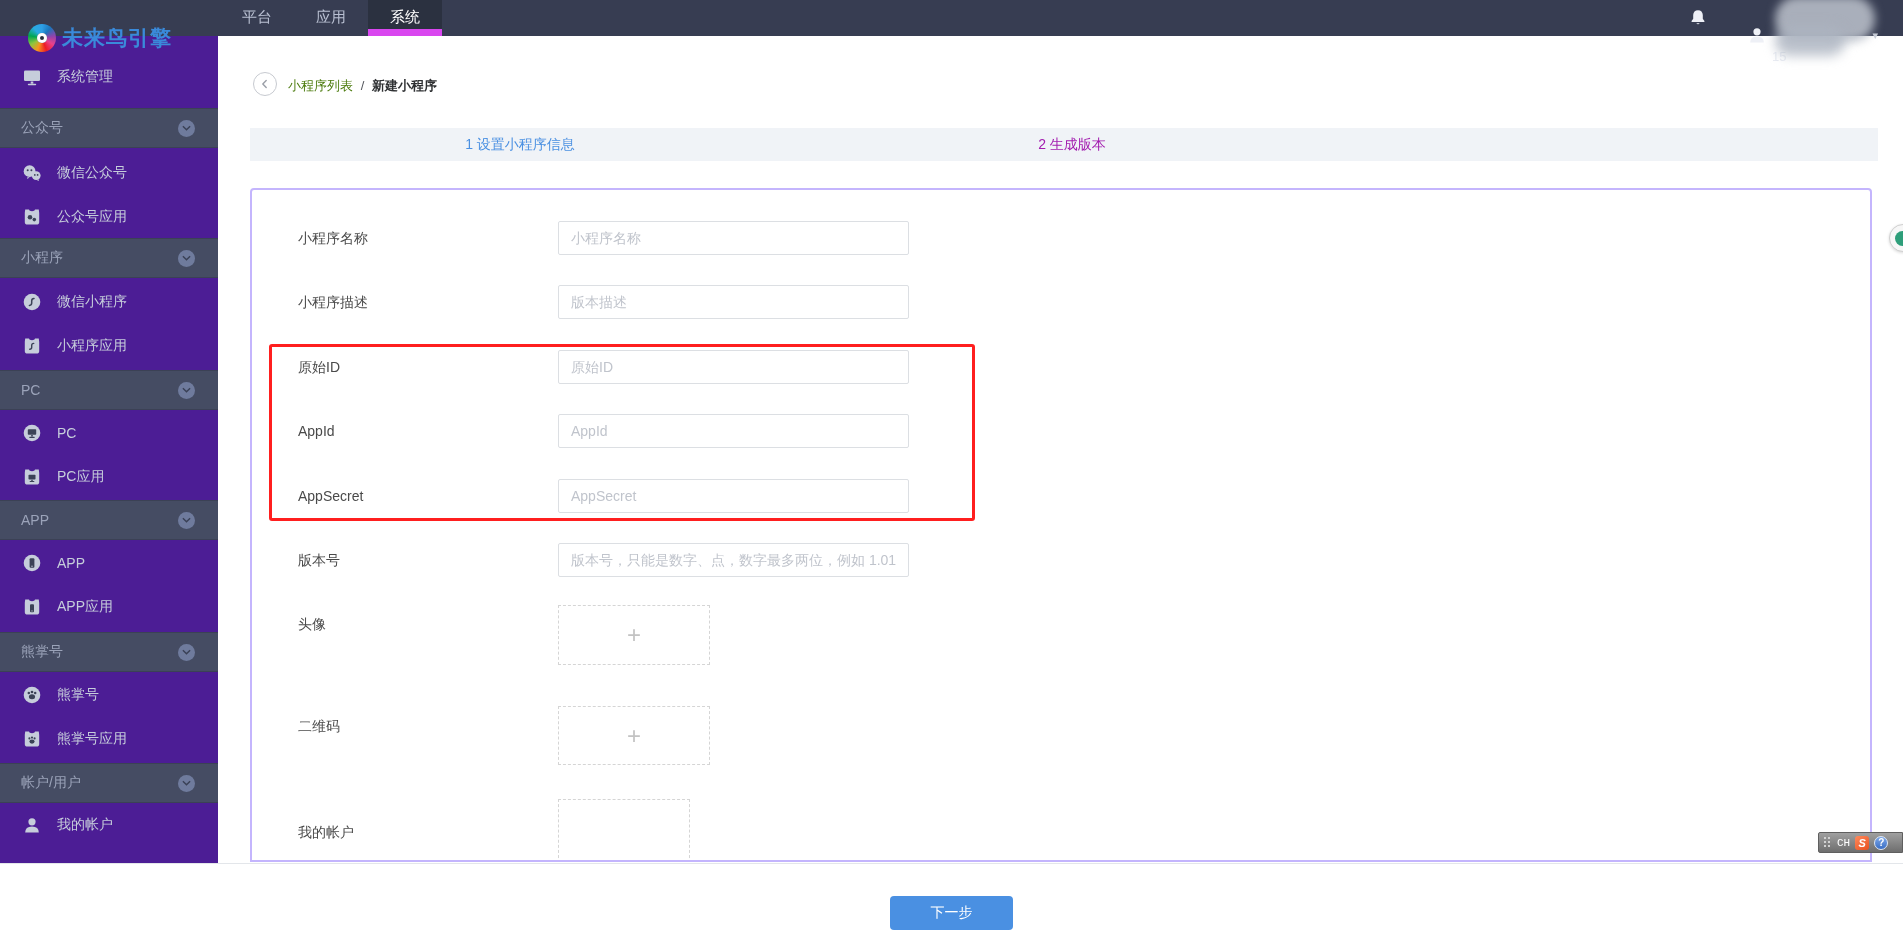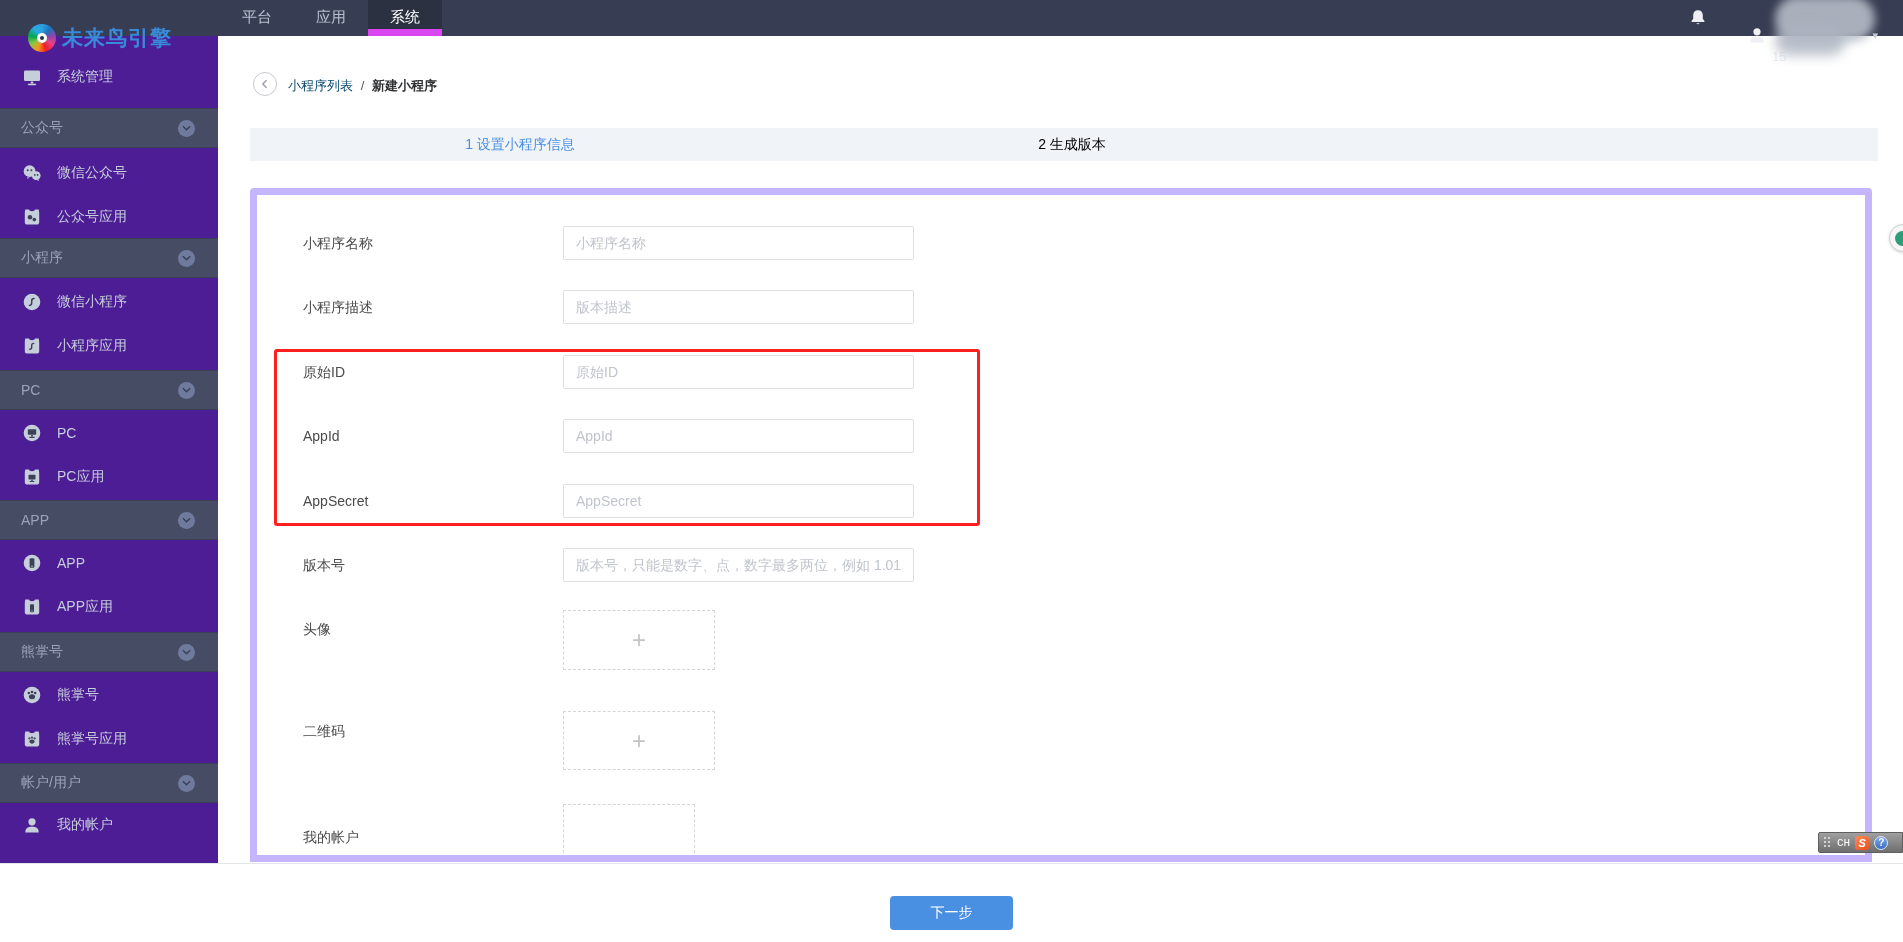--- a/index.html
+++ b/index.html
@@ -39,31 +39,31 @@
   .s-row.section .s-label { color:#9ba3b9; font-size:14px; position:absolute; left:21px; }
   .s-chevron { position:absolute; left:178px; width:17px; height:17px; border-radius:50%; background:#6f7b9d;
     display:flex; align-items:center; justify-content:center; }
   .s-chevron svg { width:9px; height:6px; }
 
   
   #back-btn { position:absolute; left:253px; top:72px; width:24px; height:24px; border:1px solid #c7cad0;
     border-radius:50%; display:flex; align-items:center; justify-content:center; cursor:pointer; background:#fff; }
   #back-btn svg { width:10px; height:10px; }
   #breadcrumb { position:absolute; left:288px; top:77px; font-size:13px; }
-  #breadcrumb .parent { color:#0c4a6e; cursor:pointer; }
+  #breadcrumb .parent { color:#4d7c0f; cursor:pointer; }
   #breadcrumb .sep { color:#55585e; margin:0 4px; }
   #breadcrumb .current { color:#2f3133; font-weight:bold;margin-top:16px; }
 
   #steps-bar { position:absolute; left:250px; top:128px; width:1628px; height:33px; background:#f0f3f7; }
   .step { position:absolute; top:0; height:33px; line-height:33px; font-size:14px; transform:translateX(-50%); white-space:nowrap; }
   .step.active { color:#4a90e2; }
-  .step.inactive { color:#000000; }
+  .step.inactive { color:#a21caf; }
 
   #card { position:absolute; left:250px; top:188px; width:1622px; height:674px; background:#fff;
-    border:7px solid #c4b5fd; border-radius:4px 4px 0 0; overflow:hidden; }
+    border:2px solid #c4b5fd; border-radius:4px 4px 0 0; overflow:hidden; }
   .f-label { position:absolute; left:46px; height:34px; line-height:34px; font-size:14px; color:#4a4a4a; }
   .f-label.upl { height:20px; line-height:20px; }
   .f-input { position:absolute; left:306px; width:351px; height:34px; border:1px solid #dcdfe3; border-radius:2px;
     padding:0 12px; font-size:14px; color:#333; outline:none; background:#fff; font-family:inherit; }
   .f-input::placeholder { color:#c0c4cc; }
   .upload-box { position:absolute; left:306px; border:1px dashed #d5d5d5; background:#fff; cursor:pointer;
     display:flex; align-items:center; justify-content:center; }
   .plus { color:#c3c3c3; font-size:24px; font-weight:300; }
   #red-annotation { position:absolute; left:17px; top:154px; width:706px; height:177px;
     border:3px solid #ff1f1f; border-radius:3px; pointer-events:none; }

